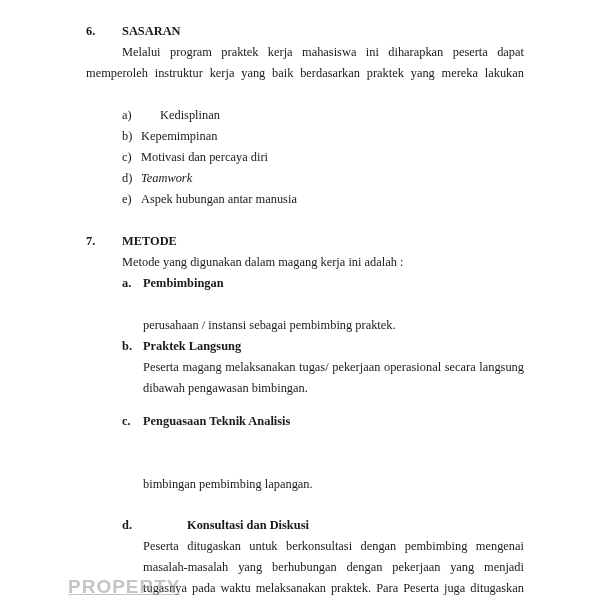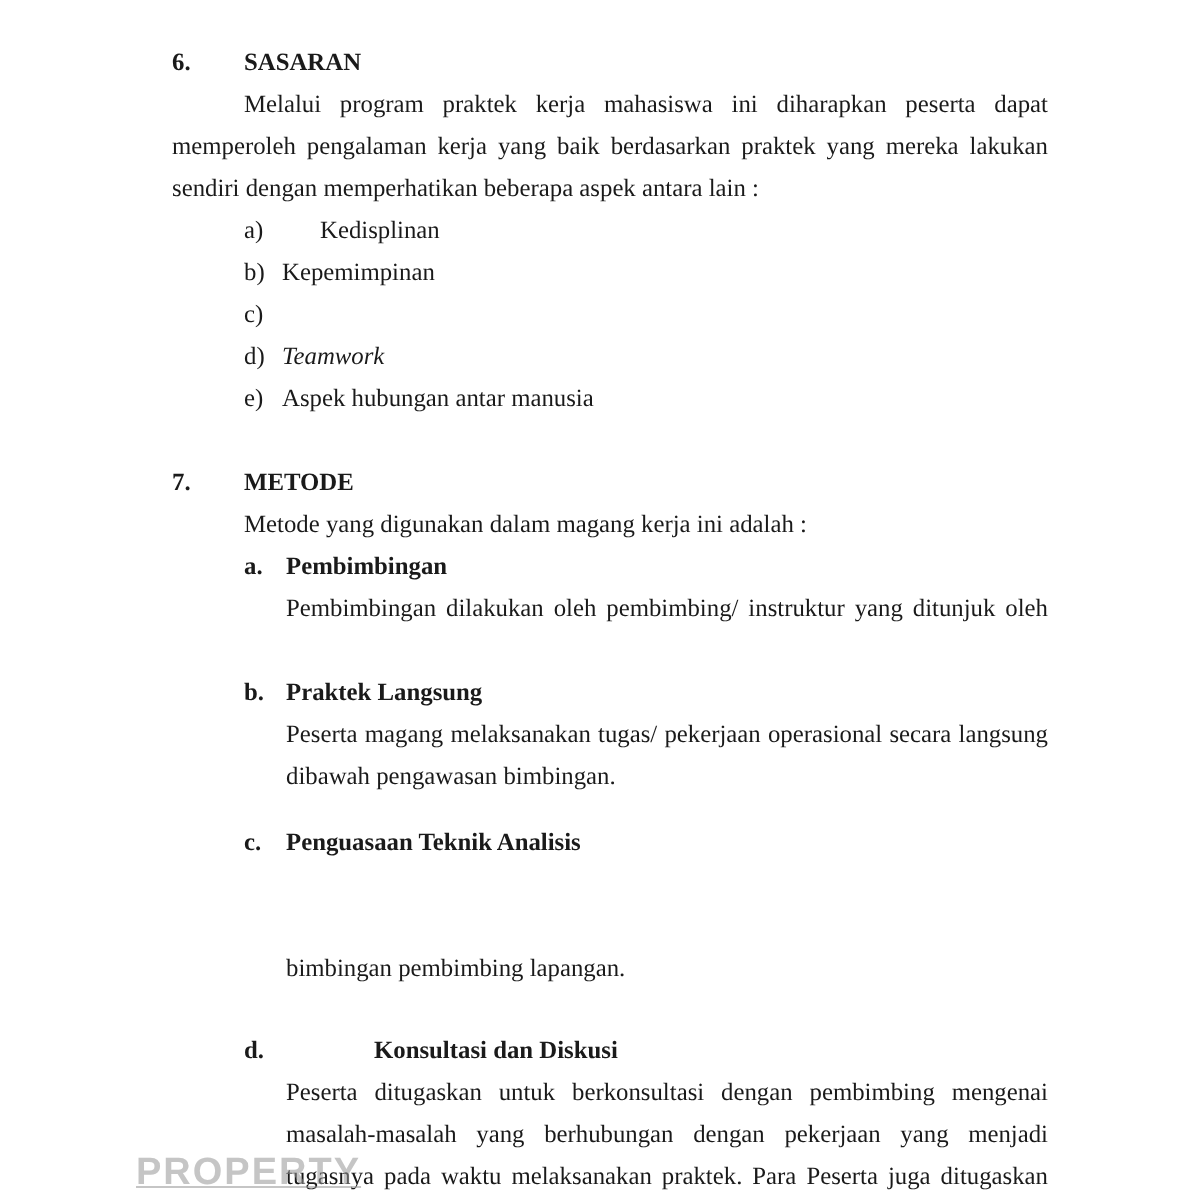--- a/index.html
+++ b/index.html
@@ -50,45 +50,45 @@
   </style>
 </head>
 <body>
 
 <div class="page">
 
   <div class="line bold" style="left:86px; top:24px;">6.</div>
   <div class="line bold" style="left:122px; top:24px;">SASARAN</div>
 
   <div class="line justify" style="left:122px; top:45px; width:402px;">Melalui program praktek kerja mahasiswa ini diharapkan peserta dapat</div>
-  <div class="line justify" style="left:86px; top:66px; width:438px;">memperoleh pengalaman kerja yang baik berdasarkan praktek yang mereka lakukan</div>
-  <div class="line" style="left:86px; top:87px;">sendiri dengan memperhatikan beberapa aspek antara lain :</div>
+  <div class="line justify" style="left:86px; top:66px; width:438px;">memperoleh instruktur kerja yang baik berdasarkan praktek yang mereka lakukan</div>
 
   <div class="line" style="left:122px; top:108px;">a)</div>
   <div class="line" style="left:141px; top:108px;margin-left:19px;">Kedisplinan</div>
 
   <div class="line" style="left:122px; top:129px;">b)</div>
   <div class="line" style="left:141px; top:129px;">Kepemimpinan</div>
 
   <div class="line" style="left:122px; top:150px;">c)</div>
+  <div class="line" style="left:141px; top:150px;">Motivasi dan percaya diri</div>
 
   <div class="line" style="left:122px; top:171px;">d)</div>
   <div class="line italic" style="left:141px; top:171px;">Teamwork</div>
 
   <div class="line" style="left:122px; top:192px;">e)</div>
   <div class="line" style="left:141px; top:192px;">Aspek hubungan antar manusia</div>
 
   <div class="line bold" style="left:86px; top:234px;">7.</div>
   <div class="line bold" style="left:122px; top:234px;">METODE</div>
 
   <div class="line" style="left:122px; top:255px;">Metode yang digunakan dalam magang kerja ini adalah :</div>
 
   <div class="line bold" style="left:122px; top:276px;">a.</div>
   <div class="line bold" style="left:143px; top:276px;text-align:center;">Pembimbingan</div>
-  <div class="line justify" style="left:143px; top:297px; width:381px;">Pembimbingan dilakukan oleh pembimbing/ instruktur yang ditunjuk oleh</div>
+  <div class="line" style="left:143px; top:318px;">perusahaan /  instansi sebagai pembimbing praktek.</div>
 
   <div class="line bold" style="left:122px; top:339px;">b.</div>
   <div class="line bold" style="left:143px; top:339px;">Praktek Langsung</div>
   <div class="line justify" style="left:143px; top:360px; width:381px;">Peserta magang melaksanakan tugas/ pekerjaan operasional secara langsung</div>
   <div class="line" style="left:143px; top:381px;">dibawah pengawasan bimbingan.</div>
 
   <div class="line bold" style="left:122px; top:414px;">c.</div>
   <div class="line bold" style="left:143px; top:414px;">Penguasaan Teknik Analisis</div>
   <div class="line" style="left:143px; top:477px;">bimbingan pembimbing lapangan.</div>
 

